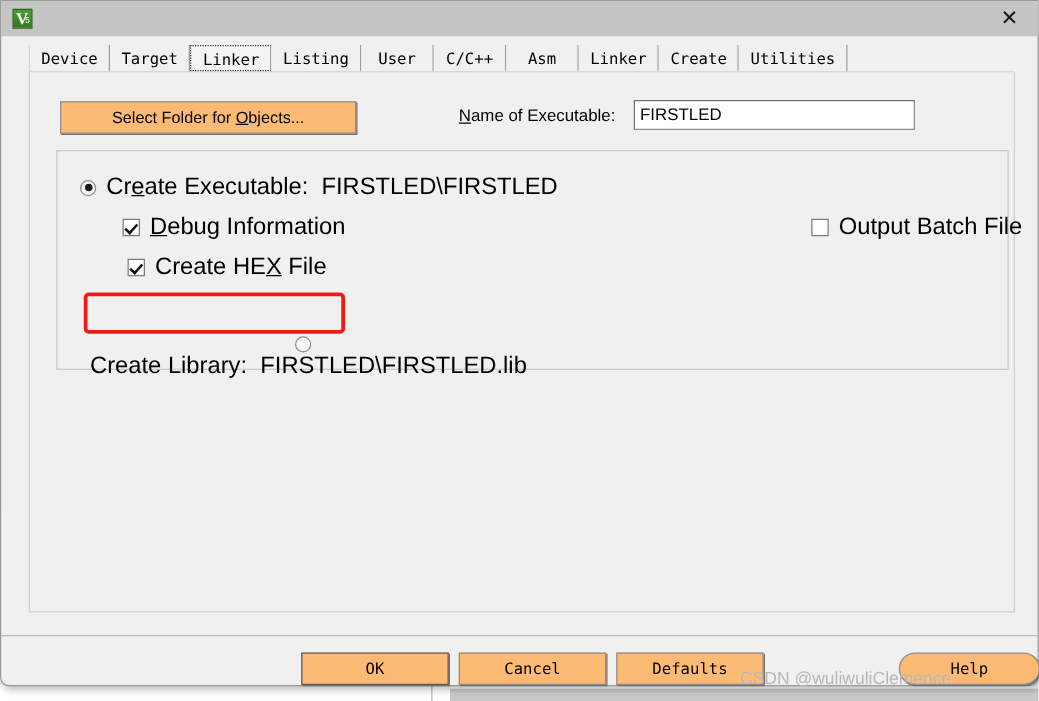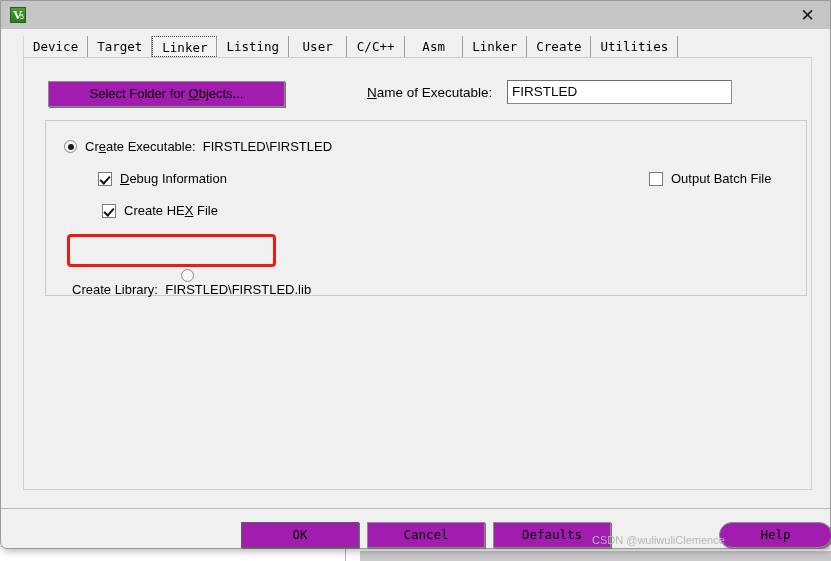--- a/index.html
+++ b/index.html
@@ -166,21 +166,21 @@
     border: 1px solid #d0d0d0;
     border-top: none;
     box-sizing: border-box;
   }
 
   
   .btn {
     font-family: "Liberation Sans", sans-serif;
     font-size: 13px;
     color: #000;
-    background: #a21caf;
+    background: #fdba74;
     border: 1px solid #8d8d8d;
     box-shadow: 1px 1px 0 #707070;
     box-sizing: border-box;
     text-align: center;
     cursor: default;
     white-space: nowrap;
   }
   .select-folder-btn {
     position: absolute;
     left: 24px; top: 23px;
@@ -222,21 +222,21 @@
   }
 
   .ctrl-row {
     position: absolute;
     display: flex;
     align-items: center;
     white-space: nowrap;
   }
   .ctrl-label {
     font-family: "Liberation Sans", sans-serif;
-    font-size: 13px;
+    font-size: 19px;
     color: #000;
     margin-left: 8px;
   }
   .ctrl-label u { text-decoration: underline; }
 
   
   .radio {
     width: 13px; height: 13px;
     border-radius: 50%;
     border: 1px solid #8b8b8b;
@@ -305,21 +305,21 @@
   }
   #cancel-btn { left: 366px; top: 521px; width: 118px; }
   #defaults-btn { left: 492px; top: 521px; width: 118px; }
   #help-btn { left: 718px; top: 521px; width: 113px; border-radius: 13px; }
 
   
   .watermark {
     position: absolute;
     left: 592px; top: 534px;
     font-family: "Liberation Sans", sans-serif;
-    font-size: 11px;
+    font-size: 14px;
     color: #b7b7b7;
     white-space: nowrap;
     pointer-events: none;
     z-index: 50;
   }
 </style>
 </head>
 <body>
 
 <div id="root">

